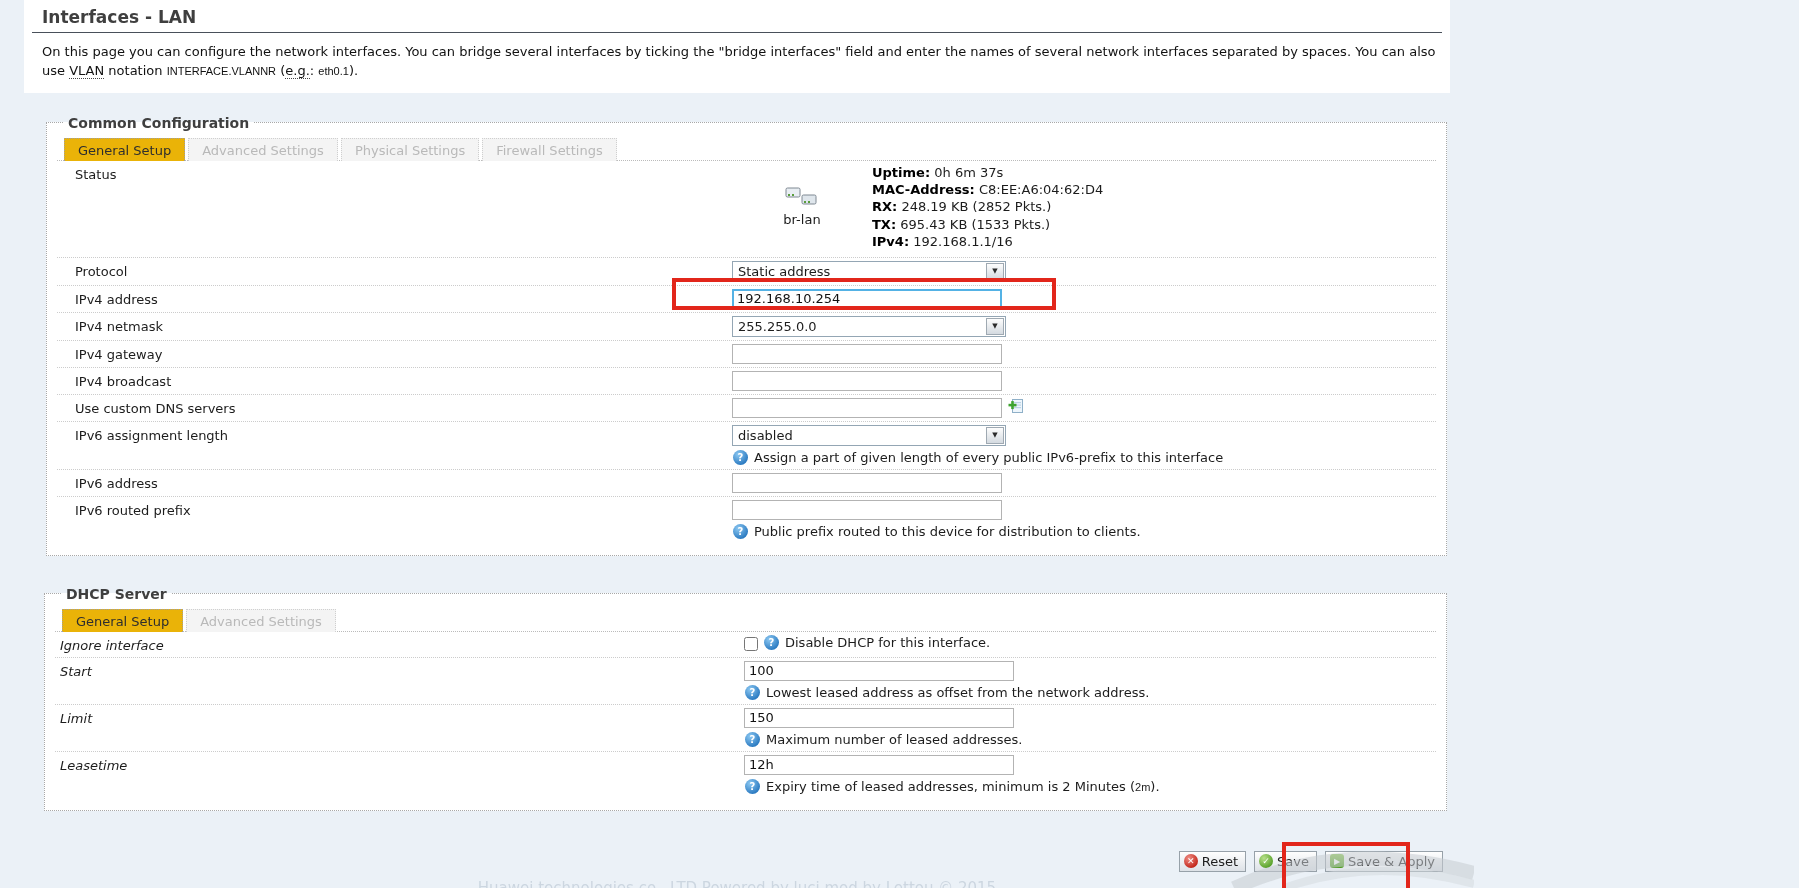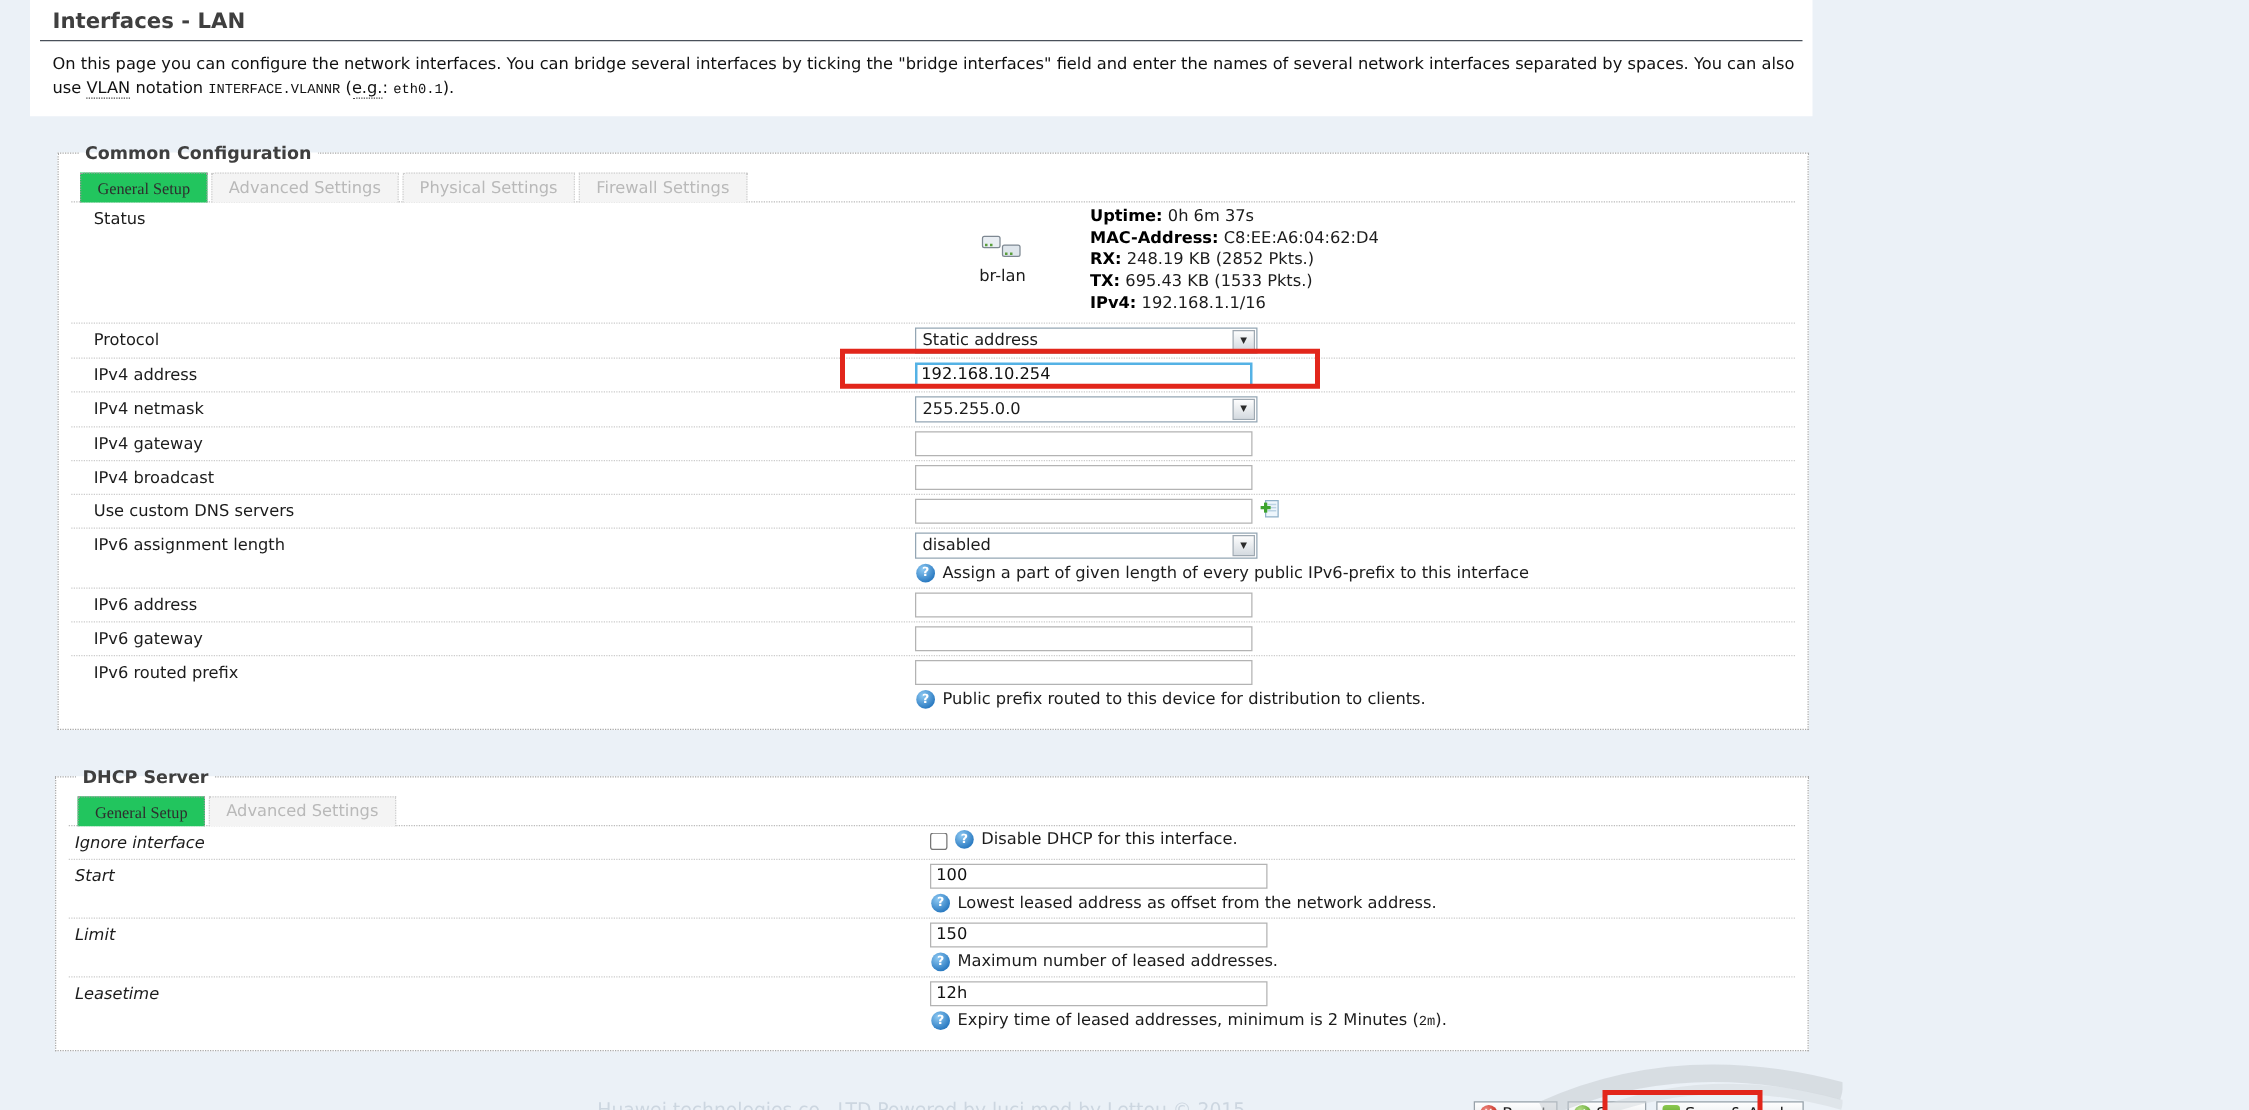--- a/index.html
+++ b/index.html
@@ -12,36 +12,36 @@
     font-size: 13px; color: #1c1c1c;
   }
   .page { position: relative; width: 1474px; height: 888px; }
 
   
   .header { background: #fff; margin: 0 24px; padding: 7px 8px 12px 8px; }
   .page-title { font-size: 17px; font-weight: bold; color: #3f3f3f; margin: 0 0 5px 10px; }
   .title-rule { border-bottom: 1px solid #49505a; margin: 0 0 10px 0; }
   .intro { margin: 0 0 0 10px; max-width: 1502px; line-height: 1.45; color: #111; }
   .intro abbr { border-bottom: 1px dotted #444; text-align: center; }
-  .mono { font-family: Liberation Mono, monospace; font-size: 11px; }
+  .mono { font-family: Liberation Sans, sans-serif; font-size: 11px; }
 
   
   fieldset.cbi {
     background: #fff; border: 1px dotted #a8a8a8;
     margin: 22px 27px 0 46px; padding: 4px 10px 12px 10px;
   }
   fieldset.cbi legend { font-weight: bold; color: #3f3f3f; font-size: 14px; padding: 0 5px; margin-left: 6px; }
 
   .tabs { display: flex; gap: 3px; padding: 2px 0 0 7px; border-bottom: 1px dotted #bbb; }
   .tab {
     padding: 4px 13px 3px 13px; font-size: 13px; cursor: pointer;
     border: 1px dotted #cfcfcf; border-bottom: none;
     background: #f4f4f4; color: #b9b9b9; position: relative; top: 1px;
   }
-  .tab.active { background: #22c55e; color: #2e2e2e; border-color: #9e9e9e; font-family: Liberation Serif, serif; }
+  .tab.active { background: #eab308; color: #2e2e2e; border-color: #9e9e9e; }
 
   .row { display: flex; align-items: flex-start; border-bottom: 1px dotted #ccc; padding: 3px 0; min-height: 26px; }
   .row:last-child { border-bottom: none; }
   .row-label { flex: 0 0 675px; padding: 3px 0 0 18px; }
   fieldset.dhcp .row-label { flex: 0 0 689px; padding-left: 5px; font-style: italic; }
   .row-field { flex: 1 1 auto; }
 
   
   input.txt {
     width: 270px; height: 20px; padding: 1px 4px;
@@ -233,26 +233,20 @@
       </div>
     </div>
 
     <div class="row">
       <div class="row-label">IPv6 address</div>
       <div class="row-field">
         <input class="txt" type="text" value="" style="">
       </div>
     </div>
 
-    <div class="row">
-      <div class="row-label">IPv6 gateway</div>
-      <div class="row-field">
-        <input class="txt" type="text" value="" style="">
-      </div>
-    </div>
 
     <div class="row">
       <div class="row-label">IPv6 routed prefix</div>
       <div class="row-field">
         <input class="txt" type="text" value="" style="">
         <div class="help">
           <span class="help-icon">?</span>
           <span>Public prefix routed to this device for distribution to clients.</span>
         </div>
       </div>

